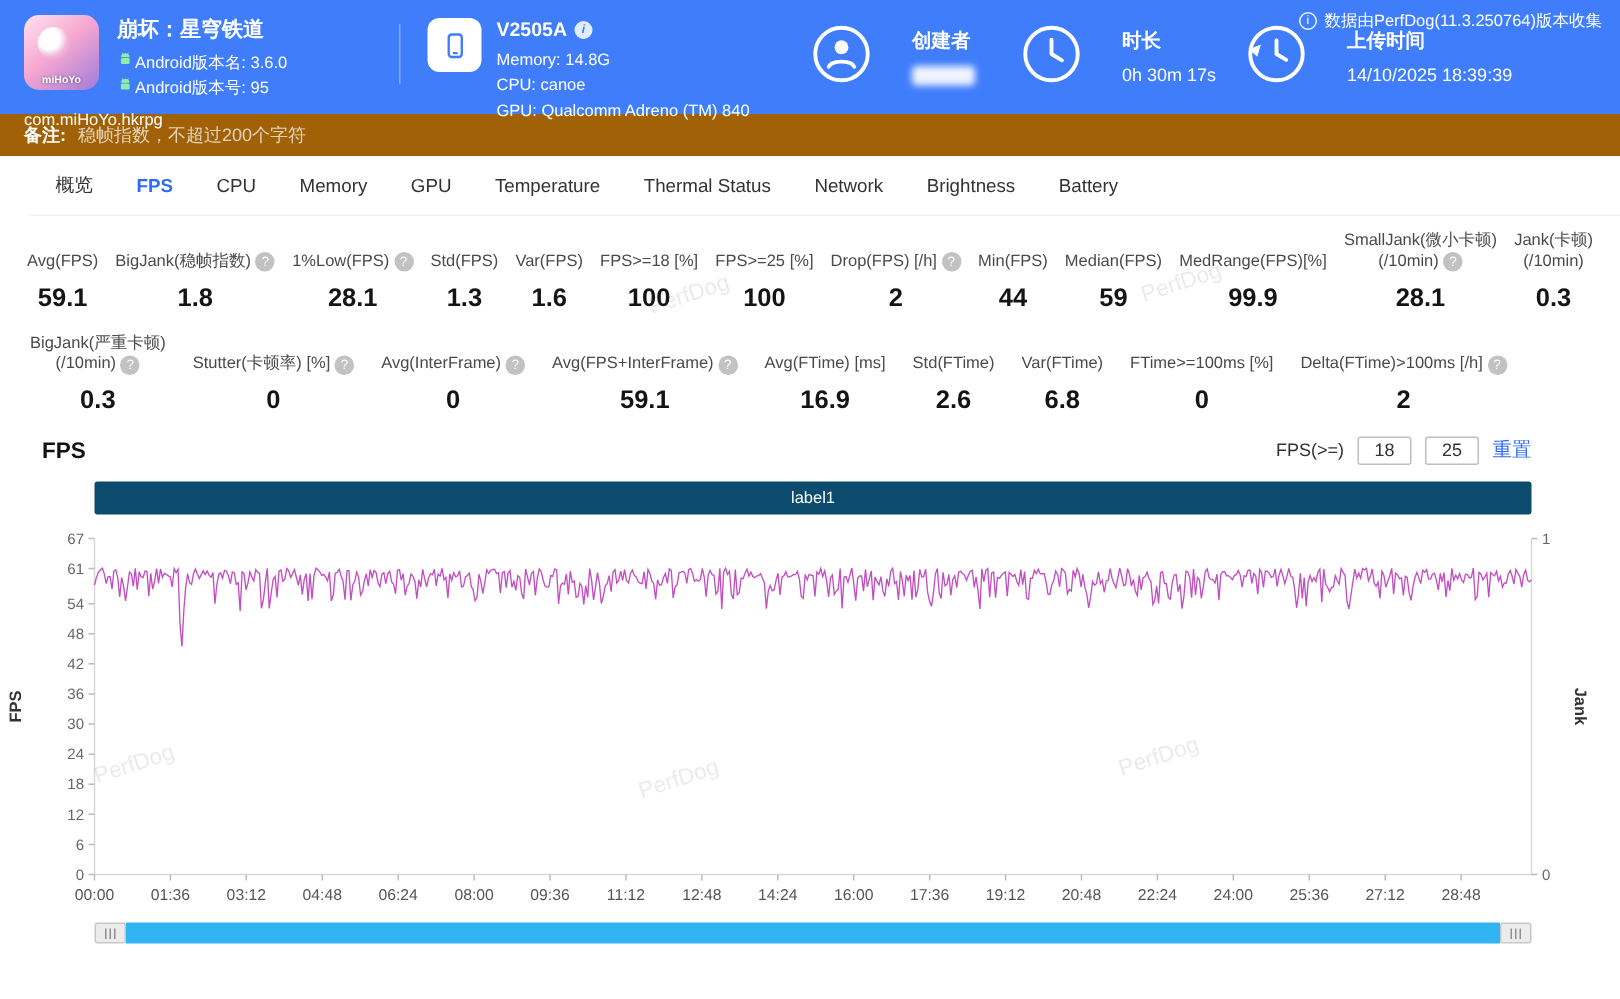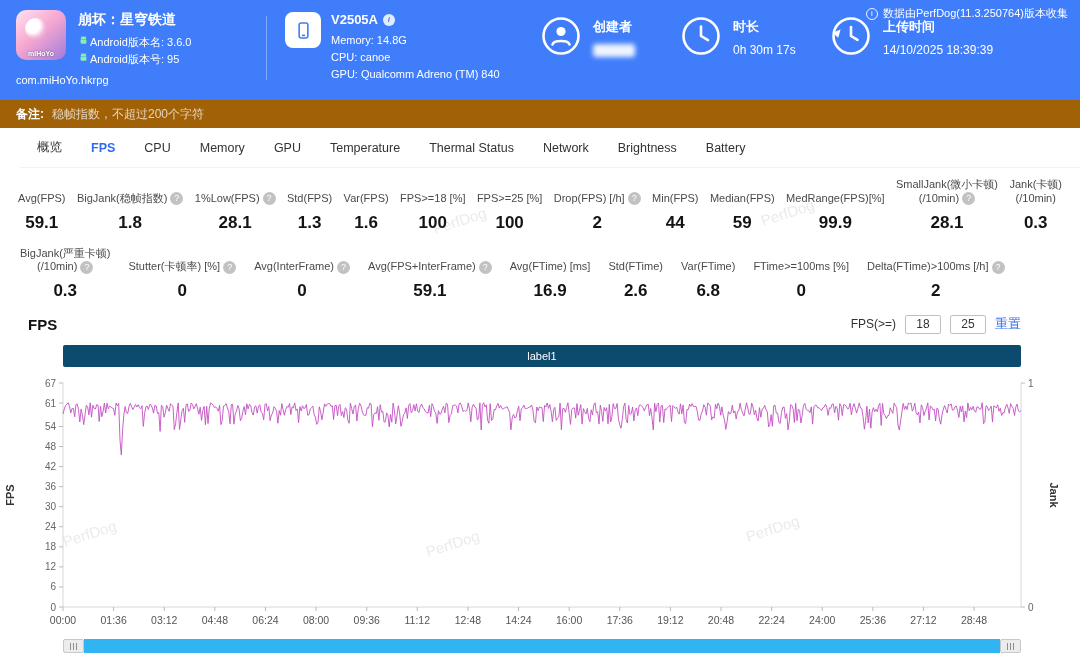--- a/index.html
+++ b/index.html
@@ -2,21 +2,21 @@
 <html><head>
 <meta charset="utf-8">
 <style>
   * { box-sizing: border-box; }
   html,body { margin:0; padding:0; }
   body {
     width:1080px; height:666px; overflow:hidden; background:#fff;
     font-family:"Liberation Sans","DejaVu Sans",sans-serif; color:#222;
   }
   
-  .topbar { height:100px; background:#3f7dfb; display:flex; padding:10px 16px; position:relative; color:#fff; }
+  .topbar { height:76px; background:#3f7dfb; display:flex; padding:10px 16px; position:relative; color:#fff; }
   .app-block { width:250px; flex:none; }
   .app-row { display:flex; gap:12px; }
   .app-icon { width:50px; height:50px; border-radius:10px; flex:none; overflow:hidden; position:relative;
     background:linear-gradient(140deg,#ffe3f1 0%,#f7a8d0 45%,#9f7bdc 100%);
     display:flex; align-items:flex-end; justify-content:center; }
   .app-icon:before { content:""; position:absolute; left:9px; top:8px; width:22px; height:22px; border-radius:50%;
     background:radial-gradient(circle at 35% 35%, #fff 0 35%, #f2b6d8 60%, #d98fc4 100%); }
   .app-icon span { position:relative; font-size:7px; font-weight:bold; color:#fff; margin-bottom:3px; text-shadow:0 0 2px rgba(0,0,0,.5); }
   .app-meta { padding-top:1px; }
   .app-name { font-size:14px; font-weight:bold; margin-bottom:5px; }
@@ -24,21 +24,21 @@
   .app-package { font-size:11px; margin-top:7px; }
   .v-divider { width:1px; background:rgba(255,255,255,.35); margin:6px 0 10px; }
   .device-block { display:flex; gap:10px; width:268px; flex:none; padding-left:18px; }
   .phone-icon { width:36px; height:36px; border-radius:8px; background:#fff; flex:none; margin-top:2px;
     display:flex; align-items:center; justify-content:center; }
   .device-meta { font-size:11px; line-height:1.55; }
   .device-model-row { display:flex; align-items:center; gap:5px; margin-bottom:2px; }
   .device-model { font-size:13px; font-weight:bold; }
   .info-icon { width:12px; height:12px; border-radius:50%; background:rgba(255,255,255,.85); color:#3f7dfb;
     font-size:8px; font-weight:bold; font-style:italic; display:flex; align-items:center; justify-content:center; cursor:pointer; }
-  .stat-block { display:flex; gap:12px; padding-top:6px; flex:none; }
+  .stat-block { display:flex; gap:27px; padding-top:6px; flex:none; }
   .stat-block.creator { width:140px; margin-left:6px; }
   .stat-block.duration { width:150px; }
   .stat-block.upload { width:200px; }
   .stat-icon { width:40px; height:40px; flex:none; }
   .stat-label { font-size:13px; font-weight:bold; padding-top:2px; }
   .stat-value { font-size:12px; margin-top:7px; white-space:nowrap; }
   .blur-name { width:42px; height:13px; background:rgba(255,255,255,.92); border-radius:3px; filter:blur(2.5px); margin-top:8px; }
   .collector-note { position:absolute; top:6px; right:12px; font-size:11px; display:flex; align-items:center; gap:5px; }
   .mini-info { width:12px; height:12px; border-radius:50%; border:1px solid rgba(255,255,255,.9);
     font-size:8px; display:flex; align-items:center; justify-content:center; }

